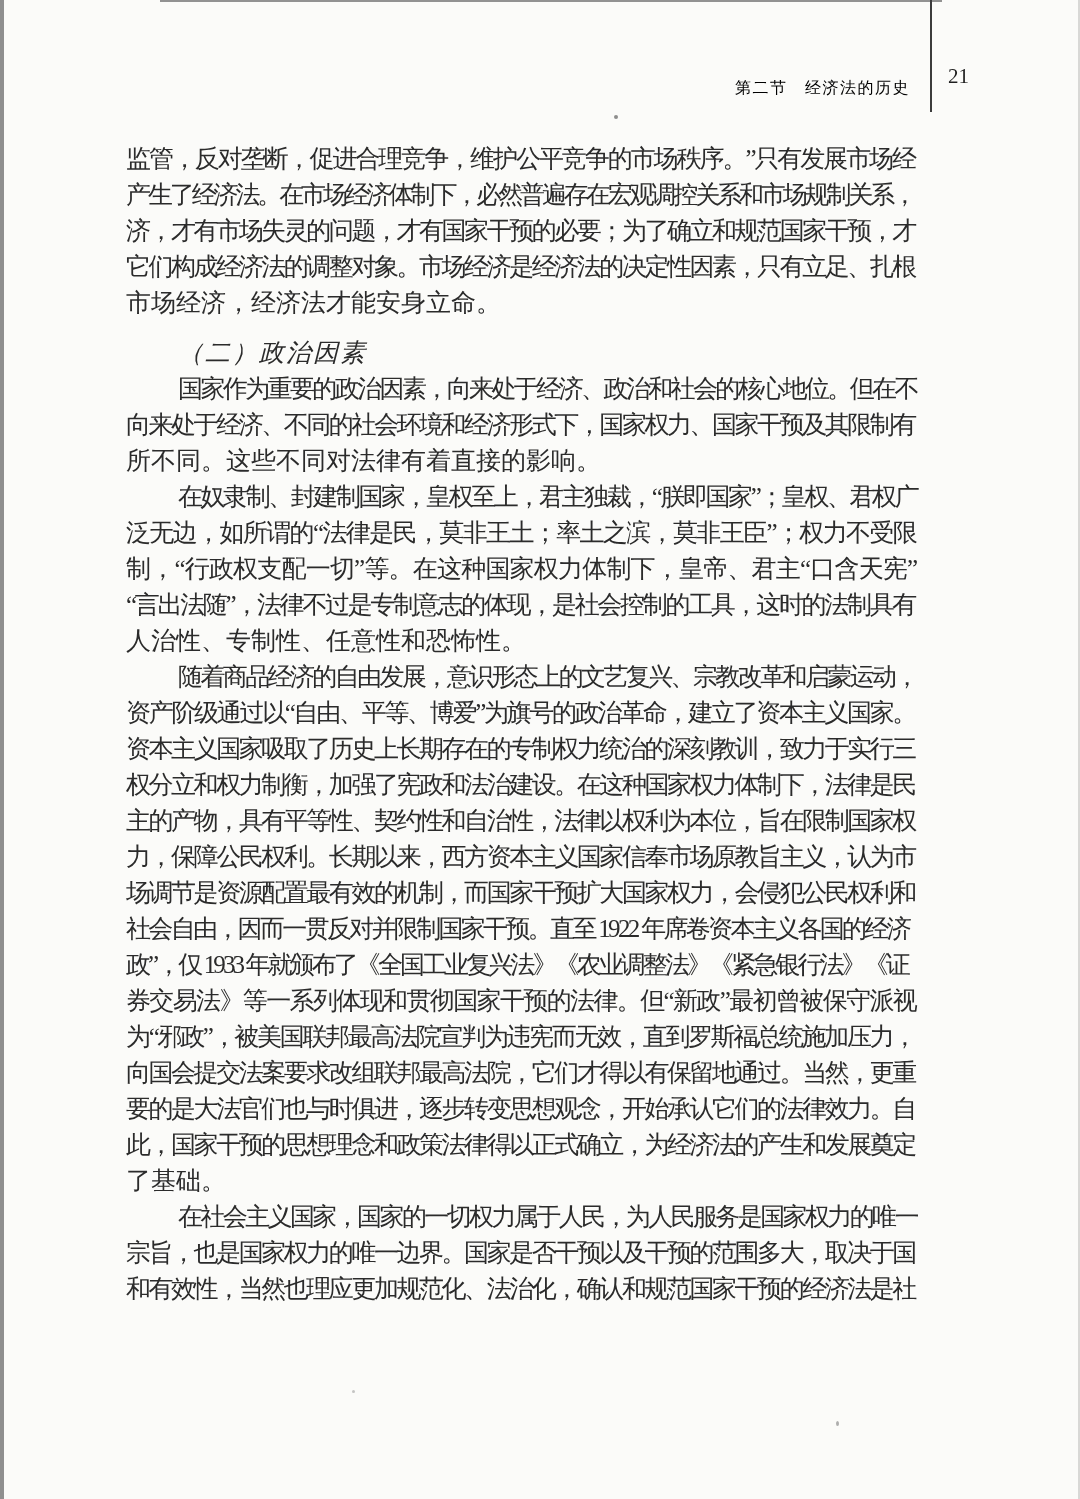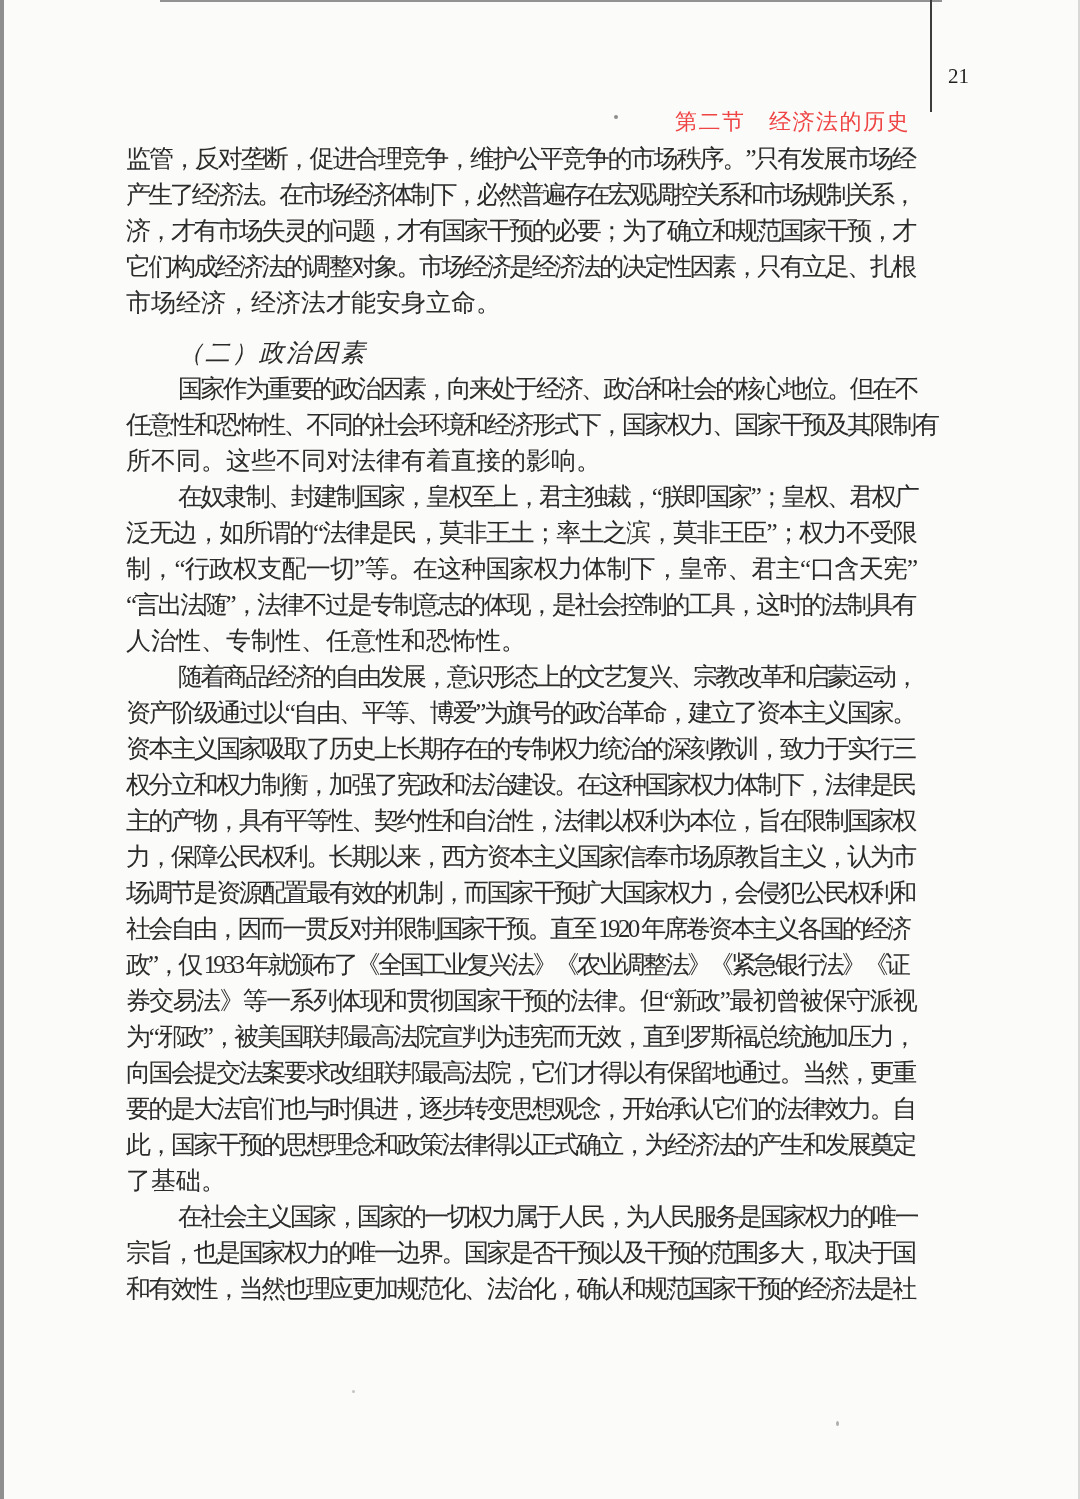--- a/index.html
+++ b/index.html
@@ -18,24 +18,23 @@
   .edge-right { position: absolute; right: 0; top: 0; width: 2px; height: 100%; background: #d8d8d6; }
   .top-scan-line { position: absolute; left: 160px; top: 0; width: 782px; height: 2px; background: #6f6f6f; opacity: .75; }
   .speck { position: absolute; border-radius: 50%; background: #8d8d8d; }
   .speck.s1 { left: 614px; top: 115px; width: 4px; height: 4px; }
   .speck.s2 { left: 836px; top: 1421px; width: 3px; height: 5px; opacity:.7; }
   .speck.s3 { left: 352px; top: 1390px; width: 3px; height: 3px; opacity:.5; }
 
   
   .header-title {
     position: absolute; top: 78px; right: 170px;
-    font-size: 22px; letter-spacing: 1.5px; color: #ef4444;
+    font-size: 16px; letter-spacing: 1.5px; color: #000000;
     font-family: "Liberation Sans", "DejaVu Sans", sans-serif;
     white-space: pre;
-    margin-top: 29px;
   }
   .header-rule { position: absolute; left: 930px; top: 0; width: 2px; height: 112px; background: #3c3c3c; }
   .page-number {
     position: absolute; top: 64px; left: 948px;
     font-size: 21px; color: #1f1f1f;
     font-family: "Liberation Serif", "DejaVu Serif", serif;
   }
 
   
   .page-body {
@@ -74,39 +73,39 @@
         <div class="line" style="letter-spacing: -3.11px;">产生了经济法。在市场经济体制下，必然普遍存在宏观调控关系和市场规制关系，</div>
         <div class="line" style="letter-spacing: -2.46px;">济，才有市场失灵的问题，才有国家干预的必要；为了确立和规范国家干预，才</div>
         <div class="line" style="letter-spacing: -2.46px;">它们构成经济法的调整对象。市场经济是经济法的决定性因素，只有立足、扎根</div>
         <div class="line no-stretch">市场经济，经济法才能安身立命。</div>
       </div>
       <div class="paragraph heading">
         <div class="line indent no-stretch">（二）政治因素</div>
       </div>
       <div class="paragraph">
         <div class="line indent" style="letter-spacing: -2.61px;">国家作为重要的政治因素，向来处于经济、政治和社会的核心地位。但在不</div>
-        <div class="line" style="letter-spacing: -2.46px;">任意性和恐怖性、不同的社会环境和经济形式下，国家权力、国家干预及其限制有</div>
+        <div class="line" style="letter-spacing: -2.46px;">向来处于经济、不同的社会环境和经济形式下，国家权力、国家干预及其限制有</div>
         <div class="line no-stretch">所不同。这些不同对法律有着直接的影响。</div>
       </div>
       <div class="paragraph">
         <div class="line indent" style="letter-spacing: -2.44px;">在奴隶制、封建制国家，皇权至上，君主独裁，“朕即国家”；皇权、君权广</div>
         <div class="line" style="letter-spacing: -1.63px;">泛无边，如所谓的“法律是民，莫非王土；率土之滨，莫非王臣”；权力不受限</div>
         <div class="line" style="letter-spacing: -0.8px;">制，“行政权支配一切”等。在这种国家权力体制下，皇帝、君主“口含天宪”</div>
         <div class="line" style="letter-spacing: -2.31px;">“言出法随”，法律不过是专制意志的体现，是社会控制的工具，这时的法制具有</div>
         <div class="line no-stretch">人治性、专制性、任意性和恐怖性。</div>
       </div>
       <div class="paragraph">
         <div class="line indent" style="letter-spacing: -2.61px;">随着商品经济的自由发展，意识形态上的文艺复兴、宗教改革和启蒙运动，</div>
         <div class="line" style="letter-spacing: -2.31px;">资产阶级通过以“自由、平等、博爱”为旗号的政治革命，建立了资本主义国家。</div>
         <div class="line" style="letter-spacing: -2.46px;">资本主义国家吸取了历史上长期存在的专制权力统治的深刻教训，致力于实行三</div>
         <div class="line" style="letter-spacing: -2.46px;">权分立和权力制衡，加强了宪政和法治建设。在这种国家权力体制下，法律是民</div>
         <div class="line" style="letter-spacing: -2.46px;">主的产物，具有平等性、契约性和自治性，法律以权利为本位，旨在限制国家权</div>
         <div class="line" style="letter-spacing: -2.46px;">力，保障公民权利。长期以来，西方资本主义国家信奉市场原教旨主义，认为市</div>
         <div class="line" style="letter-spacing: -2.46px;">场调节是资源配置最有效的机制，而国家干预扩大国家权力，会侵犯公民权利和</div>
-        <div class="line" style="letter-spacing: -2.68px;">社会自由，因而一贯反对并限制国家干预。直至 1920 年席卷资本主义各国的经济</div>
+        <div class="line" style="letter-spacing: -2.68px;">社会自由，因而一贯反对并限制国家干预。直至 1922 年席卷资本主义各国的经济</div>
         <div class="line" style="letter-spacing: -2.92px;">政”，仅 1933 年就颁布了《全国工业复兴法》《农业调整法》《紧急银行法》《证</div>
         <div class="line" style="letter-spacing: -1.63px;">券交易法》等一系列体现和贯彻国家干预的法律。但“新政”最初曾被保守派视</div>
         <div class="line" style="letter-spacing: -2.31px;">为“邪政”，被美国联邦最高法院宣判为违宪而无效，直到罗斯福总统施加压力，</div>
         <div class="line" style="letter-spacing: -2.46px;">向国会提交法案要求改组联邦最高法院，它们才得以有保留地通过。当然，更重</div>
         <div class="line" style="letter-spacing: -2.46px;">要的是大法官们也与时俱进，逐步转变思想观念，开始承认它们的法律效力。自</div>
         <div class="line" style="letter-spacing: -2.46px;">此，国家干预的思想理念和政策法律得以正式确立，为经济法的产生和发展奠定</div>
         <div class="line no-stretch">了基础。</div>
       </div>
       <div class="paragraph">
         <div class="line indent" style="letter-spacing: -2.61px;">在社会主义国家，国家的一切权力属于人民，为人民服务是国家权力的唯一</div>

